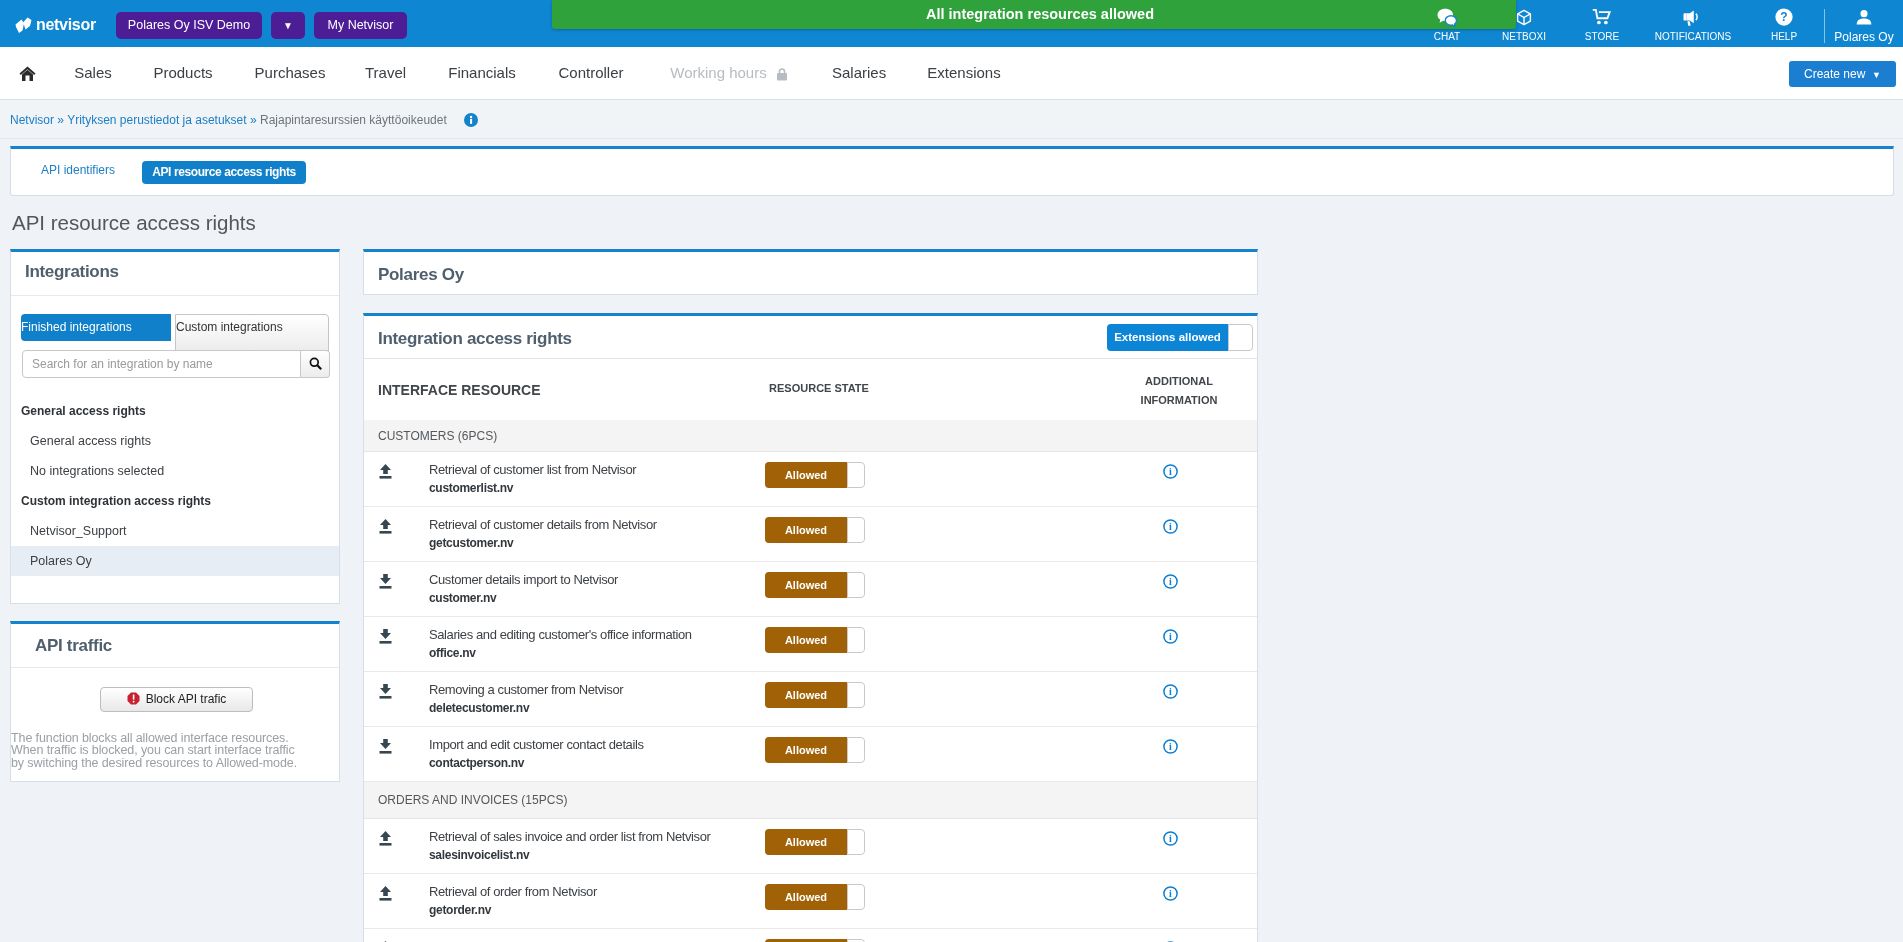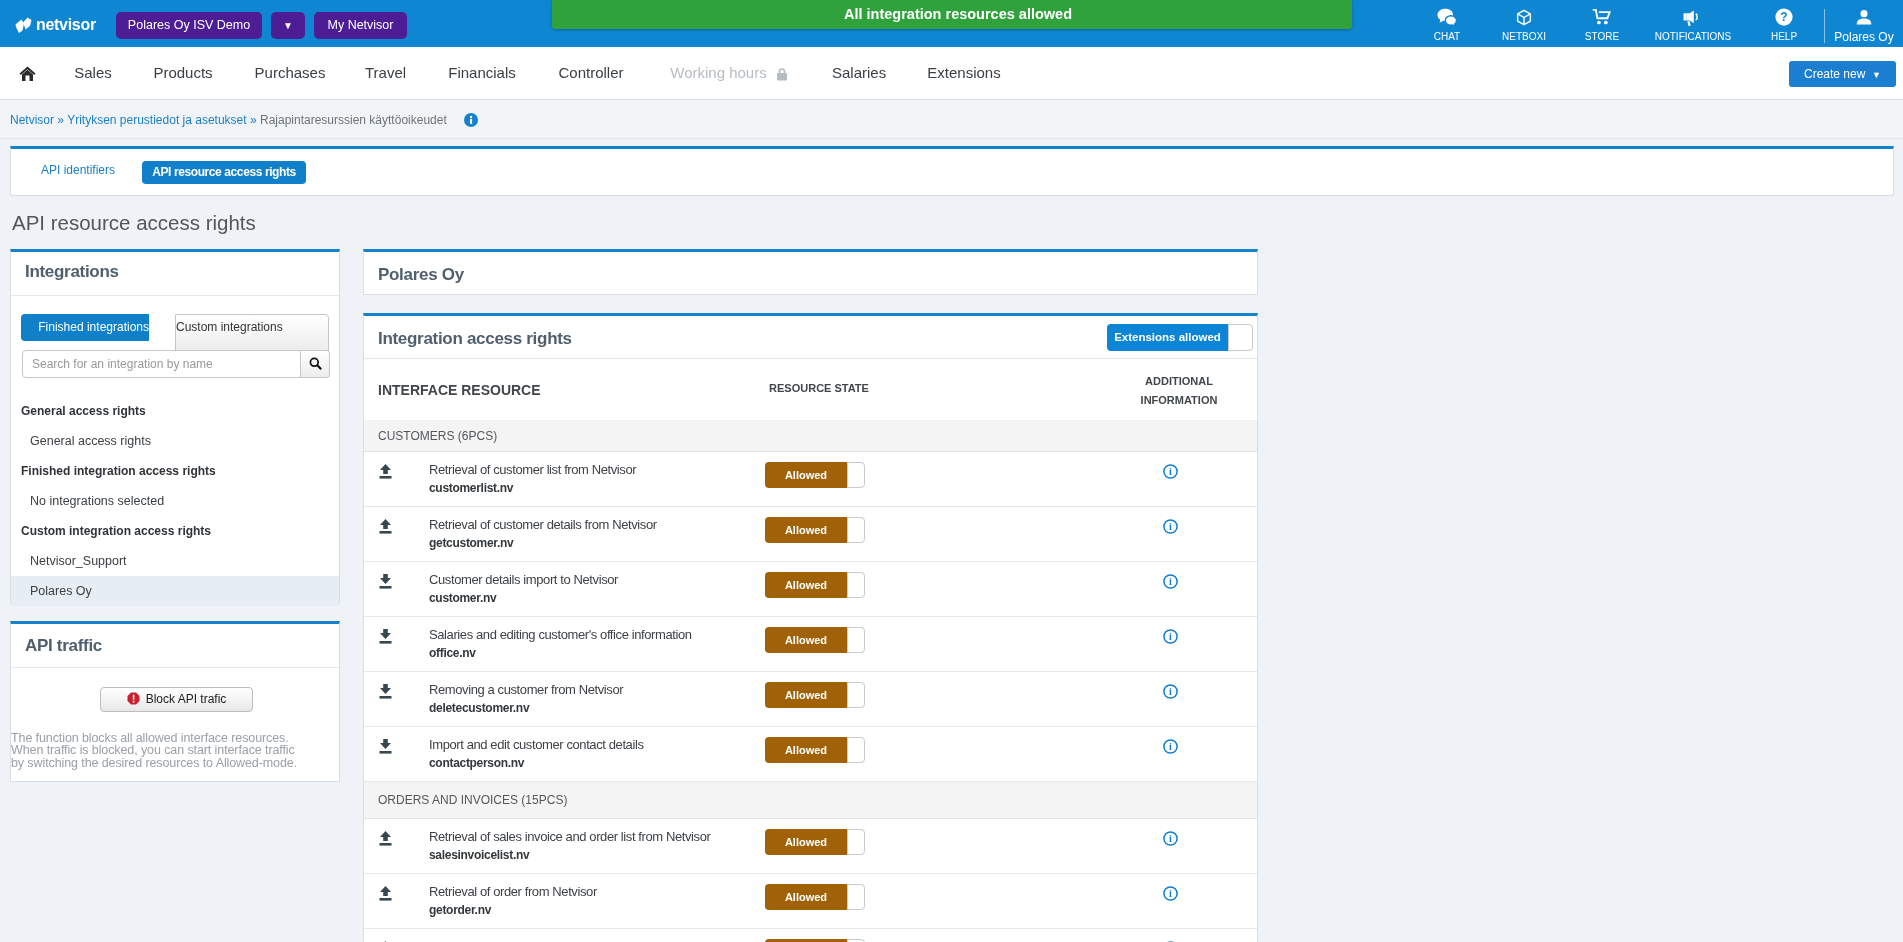--- a/index.html
+++ b/index.html
@@ -4,21 +4,21 @@
 <style>
 * { margin:0; padding:0; box-sizing:border-box; }
 html,body { width:1903px; height:942px; overflow:hidden; }
 body { font-family:"Liberation Sans", sans-serif; background:#eff2f6; position:relative; }
 .abs { position:absolute; }
 
 
 .topbar { position:absolute; left:0; top:0; width:1903px; height:47px; background:#0f86d2; }
 .brand { position:absolute; left:36px; top:16px; color:#fff; font-size:16px; font-weight:bold; letter-spacing:-0.3px; }
 .tb-btn { position:absolute; top:12px; height:27px; background:#4c1d95; border-radius:5px; color:#fff; font-size:12.5px; line-height:27px; text-align:center; }
-.banner { position:absolute; left:552px; top:0; width:800px; height:29px; background:#2fa23c; border-radius:0 0 3px 3px; color:#fff; font-size:14.5px; font-weight:bold; text-align:center; line-height:28px; box-shadow:0 1px 3px rgba(0,0,0,0.25);padding-left:12px; }
+.banner { position:absolute; left:552px; top:0; width:964px; height:29px; background:#2fa23c; border-radius:0 0 3px 3px; color:#fff; font-size:14.5px; font-weight:bold; text-align:center; line-height:28px; box-shadow:0 1px 3px rgba(0,0,0,0.25);padding-left:12px; }
 .tbitem { position:absolute; top:0; height:47px; color:#fff; text-align:center; }
 .tbitem .lbl { position:absolute; top:31px; width:100%; font-size:10px; color:#fff; }
 .tbitem svg { position:absolute; top:7px; left:50%; transform:translateX(-50%); }
 .tbdiv { position:absolute; top:9px; left:1824px; width:1px; height:34px; background:rgba(255,255,255,0.5); }
 
 
 .navbar { position:absolute; left:0; top:47px; width:1903px; height:53px; background:#fff; border-bottom:1px solid #d9dee2; }
 .nav-item { position:absolute; top:0; height:52px; line-height:52px; font-size:15px; color:#3b4045; text-align:center; }
 .createnew { position:absolute; left:1789px; top:14px; width:107px; height:26px; background:#1b7ed0; border-radius:3px; color:#fff; font-size:12px; line-height:26px; text-align:center; }
 
@@ -36,33 +36,33 @@
 
 
 .panel { position:absolute; background:#fff; border:1px solid #d8dee4; border-top:3px solid #1583cc; }
 .ptitle { font-size:17px; font-weight:bold; letter-spacing:-0.3px; color:#4f5f6d; }
 
 
 #p-int { left:10px; top:249px; width:330px; height:355px; }
 #p-int .ptitle { position:absolute; left:14px; top:10px; }
 #p-int .tdiv { position:absolute; left:0; top:43px; width:100%; height:1px; background:#e6eaed; }
 .tgroup { position:absolute; left:10px; top:62px; width:308px; height:27px; }
-.tgroup .t1 { position:absolute; left:0; top:0; width:128px; height:27px; background:#1080ca; border-radius:4px 0 0 4px; color:#fff; font-size:12px; text-align:right; line-height:27px; }
+.tgroup .t1 { position:absolute; left:0; top:0; width:150px; height:27px; background:#1080ca; border-radius:4px 0 0 4px; color:#fff; font-size:12px; text-align:left; line-height:27px; }
 .tgroup .t2 { position:absolute; left:154px; top:0; width:154px; height:43px; background:linear-gradient(#ffffff,#e9e9e9); border:1px solid #c5c5c5; border-radius:0 4px 4px 0; color:#333; font-size:12px; text-align:left; line-height:25px; }
 .search { position:absolute; left:11px; top:98px; width:308px; height:28px; }
 .search .inp { position:absolute; left:0; top:0; width:279px; height:28px; border:1px solid #c8c8c8; border-radius:4px 0 0 4px; background:#fff; color:#999; font-size:12px; line-height:26px; padding-left:9px; }
 .search .btn { position:absolute; left:279px; top:0; width:29px; height:28px; border:1px solid #c8c8c8; border-left:none; border-radius:0 4px 4px 0; background:linear-gradient(#ffffff,#ececec); text-align:center; line-height:28px; }
 .ilist { position:absolute; left:0; top:144px; width:328px; }
 .ilist .hd { height:30px; line-height:30px; padding-left:10px; font-size:12px; font-weight:bold; color:#2f3337; }
 .ilist .it { height:30px; line-height:30px; padding-left:19px; font-size:12.5px; color:#3c4044; }
 .ilist .sel { background:#e7edf4; }
 
 
 #p-api { left:10px; top:621px; width:330px; height:161px; }
-#p-api .ptitle { position:absolute; left:14px; top:12px; }
+#p-api .ptitle { position:absolute; left:24px; top:12px; }
 #p-api .tdiv { position:absolute; left:0; top:43px; width:100%; height:1px; background:#e6eaed; }
 .blockbtn { position:absolute; left:89px; top:63px; width:153px; height:25px; border:1px solid #bdbdbd; border-radius:4px; background:linear-gradient(#ffffff,#e8e8e8); font-size:12px; color:#222; text-align:center; line-height:23px; }
 .blockbtn svg { vertical-align:-2px; margin-right:6px; }
 #p-api .note { position:absolute; left:0; top:108px; width:100%; font-size:12.5px; letter-spacing:-0.1px; line-height:12.3px; color:#9aa0a6; }
 
 
 #p-pol { left:363px; top:249px; width:895px; height:46px; }
 #p-pol .ptitle { position:absolute; left:14px; top:13px; }
 
 
@@ -198,21 +198,20 @@
   <div class="search">
     <div class="inp">Search for an integration by name</div>
     <div class="btn"><svg width="13" height="13" viewBox="0 0 13 13">
           <circle cx="5.3" cy="5.3" r="3.9" fill="none" stroke="#111" stroke-width="1.7"></circle>
           <line x1="8.3" y1="8.3" x2="12.2" y2="12.2" stroke="#111" stroke-width="2.2"></line>
         </svg></div>
   </div>
   <div class="ilist">
     <div class="hd">General access rights</div>
     <div class="it">General access rights</div>
-    <div class="hd">Finished integration access rights</div>
     <div class="it">No integrations selected</div>
     <div class="hd">Custom integration access rights</div>
     <div class="it">Netvisor_Support</div>
     <div class="it sel">Polares Oy</div>
   </div>
 </div>
 
 <div class="panel" id="p-api">
   <div class="ptitle">API traffic</div>
   <div class="tdiv"></div>

